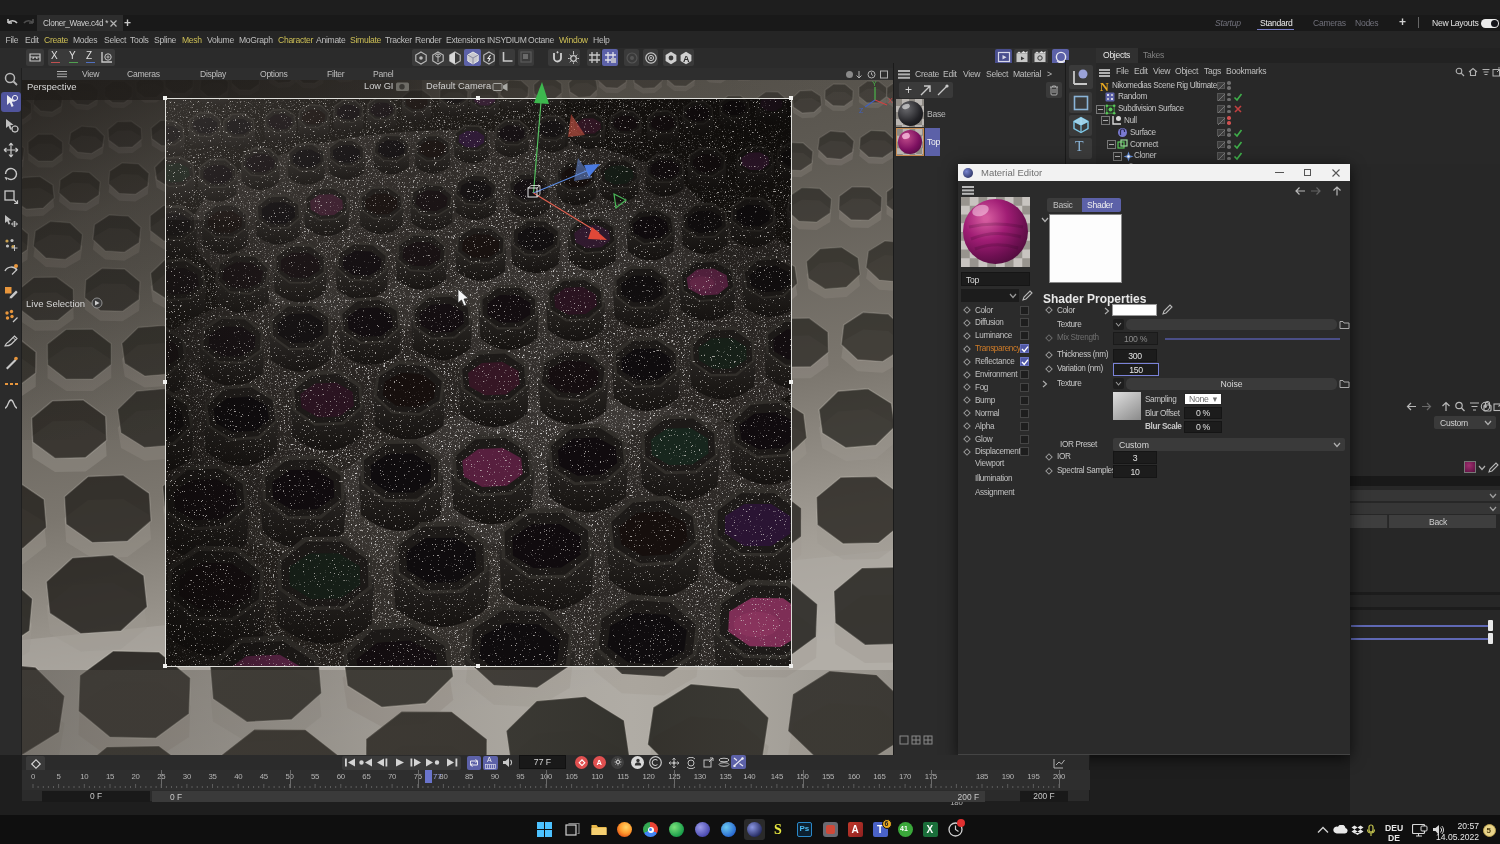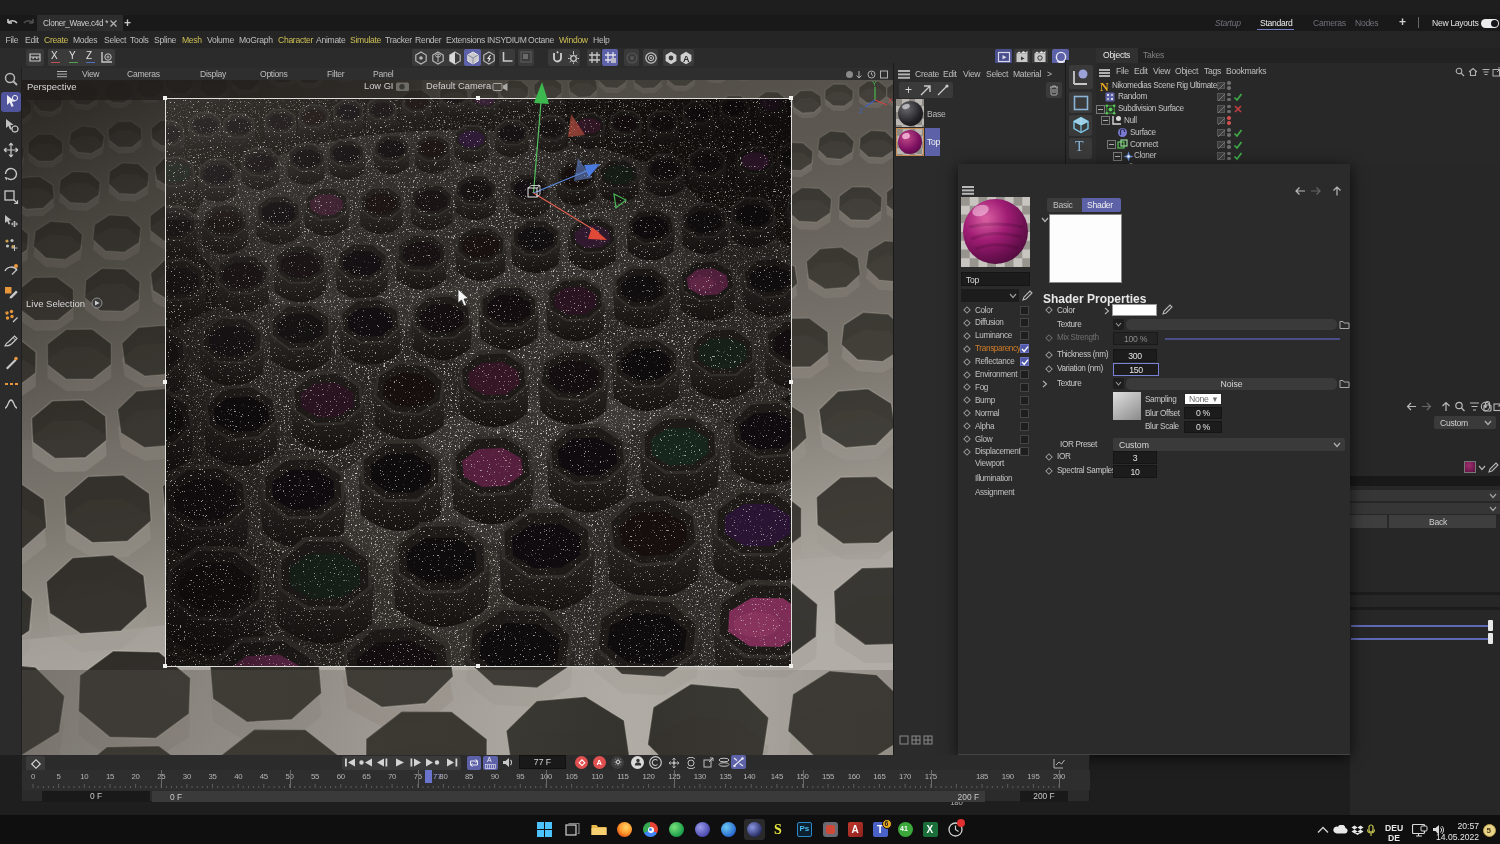--- a/index.html
+++ b/index.html
@@ -1577,20 +1577,29 @@
   <div class="abs" style="left:0;top:428px;width:150px;height:3px;background:#1c1c1c;"></div>
   <div class="abs" style="left:0;top:443px;width:150px;height:3px;background:#1c1c1c;"></div>
   <div class="abs" style="left:1px;top:461px;width:138px;height:2px;background:#5f68b4;"></div>
   <div class="abs" style="left:138px;top:456px;width:5px;height:11px;background:#e8e8e8;border-radius:1px;"></div>
   <div class="abs" style="left:1px;top:474px;width:138px;height:2px;background:#5f68b4;"></div>
   <div class="abs" style="left:138px;top:469px;width:5px;height:11px;background:#e8e8e8;border-radius:1px;"></div>
 </div>
 
 <div class="abs" id="mateditor" style="left:958px;top:164px;width:392px;height:591px;background:#2b2b2b;box-shadow:0 3px 14px rgba(0,0,0,0.7);border-bottom:1px solid #444;">
 
+  <div class="abs" style="left:0;top:0;width:392px;height:17px;background:#f2f2f2;">
+    <span class="abs" style="left:5px;top:3.5px;width:10px;height:10px;border-radius:50%;background:radial-gradient(circle at 35% 35%, #7a86d0, #1a2048);"></span>
+    <span class="abs" style="left:23px;top:3px;font-size:9.5px;color:#707070;">Material Editor</span>
+    <span class="abs" style="left:317px;top:8px;width:9px;height:1.2px;background:#555;"></span>
+    <span class="abs" style="left:346px;top:5px;width:7px;height:7px;border:1px solid #555;"></span>
+    <svg class="abs" style="left:374px;top:4.5px" width="8" height="8">
+          <path d="M0.5 0.5 L7.5 7.5 M7.5 0.5 L0.5 7.5" stroke="#555" stroke-width="1.1"></path>
+        </svg>
+  </div>
 
   <span class="abs" style="left:4px;top:22px;width:12px;height:1.8px;background:#b8b8b8;box-shadow:0 3.4px 0 #b8b8b8, 0 6.8px 0 #b8b8b8;"></span>
   <svg class="abs" style="left:336px;top:21px" width="52" height="12" stroke="#b8b8b8" stroke-width="1.2" fill="none">
     <path d="M11 6 h-9 M5.5 2.5 l-3.5 3.5 3.5 3.5"></path>
     <path d="M17 6 h9 M22.5 2.5 l3.5 3.5 -3.5 3.5" opacity="0.4"></path>
     <path d="M43 10.5 v-8 M39.5 5.5 l3.5 -3.5 3.5 3.5"></path>
   </svg>
 
   <div class="abs" style="left:3px;top:33px;width:69px;height:70px;background:
     repeating-conic-gradient(#c8c4c0 0 90deg,#98948e 90deg 180deg) 0 0/17.5px 17.5px;"></div>
@@ -1782,21 +1791,21 @@
         </svg>
         <div class="abs" style="left:155px;top:228px;width:28px;height:28px;background:linear-gradient(145deg,#e0e0e0,#8a8a8a);"></div>
         <span class="abs" style="left:187px;top:231px;font-size:8.2px;letter-spacing:-0.35px;color:#c8c8c8;font-weight:normal;white-space:nowrap;">Sampling</span>
         <div class="vbox" style="left:226px;top:229px;width:38px;height:12px;background:#ffffff;border:1px solid #262626;">
           <span style="font-size:8.7px;letter-spacing:-0.3px;color:#6e6e6e;">None&nbsp;&nbsp;▾</span>
         </div>
         <span class="abs" style="left:187px;top:244.5px;font-size:8.2px;letter-spacing:-0.35px;color:#c8c8c8;font-weight:normal;white-space:nowrap;">Blur Offset</span>
         <div class="vbox" style="left:226px;top:243px;width:38px;height:12px;background:#1c1c1c;border:1px solid #151515;">
           <span style="font-size:8.7px;letter-spacing:-0.3px;color:#e0e0e0;">0&nbsp;%</span>
         </div>
-        <span class="abs" style="left:187px;top:258px;font-size:8.2px;letter-spacing:-0.35px;color:#c8c8c8;font-weight:normal;white-space:nowrap;">Blur Scale</span>
+        <span class="abs" style="left:187px;top:258px;font-size:8.2px;letter-spacing:-0.35px;color:#c8c8c8;font-weight:bold;white-space:nowrap;">Blur Scale</span>
         <div class="vbox" style="left:226px;top:256.5px;width:38px;height:12px;background:#1c1c1c;border:1px solid #151515;">
           <span style="font-size:8.7px;letter-spacing:-0.3px;color:#e0e0e0;">0&nbsp;%</span>
         </div>
         <span class="abs" style="left:102px;top:276px;font-size:8.2px;letter-spacing:-0.35px;color:#c8c8c8;font-weight:normal;white-space:nowrap;">IOR Preset</span>
         <div class="abs" style="left:155px;top:274px;width:232px;height:12.5px;background:#3a3a3a;border-radius:2px;">
           <span style="position:absolute;left:6px;top:2px;font-size:8.7px;color:#d8d8d8;">Custom</span>
           <svg style="position:absolute;right:4px;top:4px" width="8" height="6">
             <path d="M1 1 L4 4.5 L7 1" stroke="#b0b0b0" stroke-width="1.2" fill="none"></path>
           </svg>
         </div>

